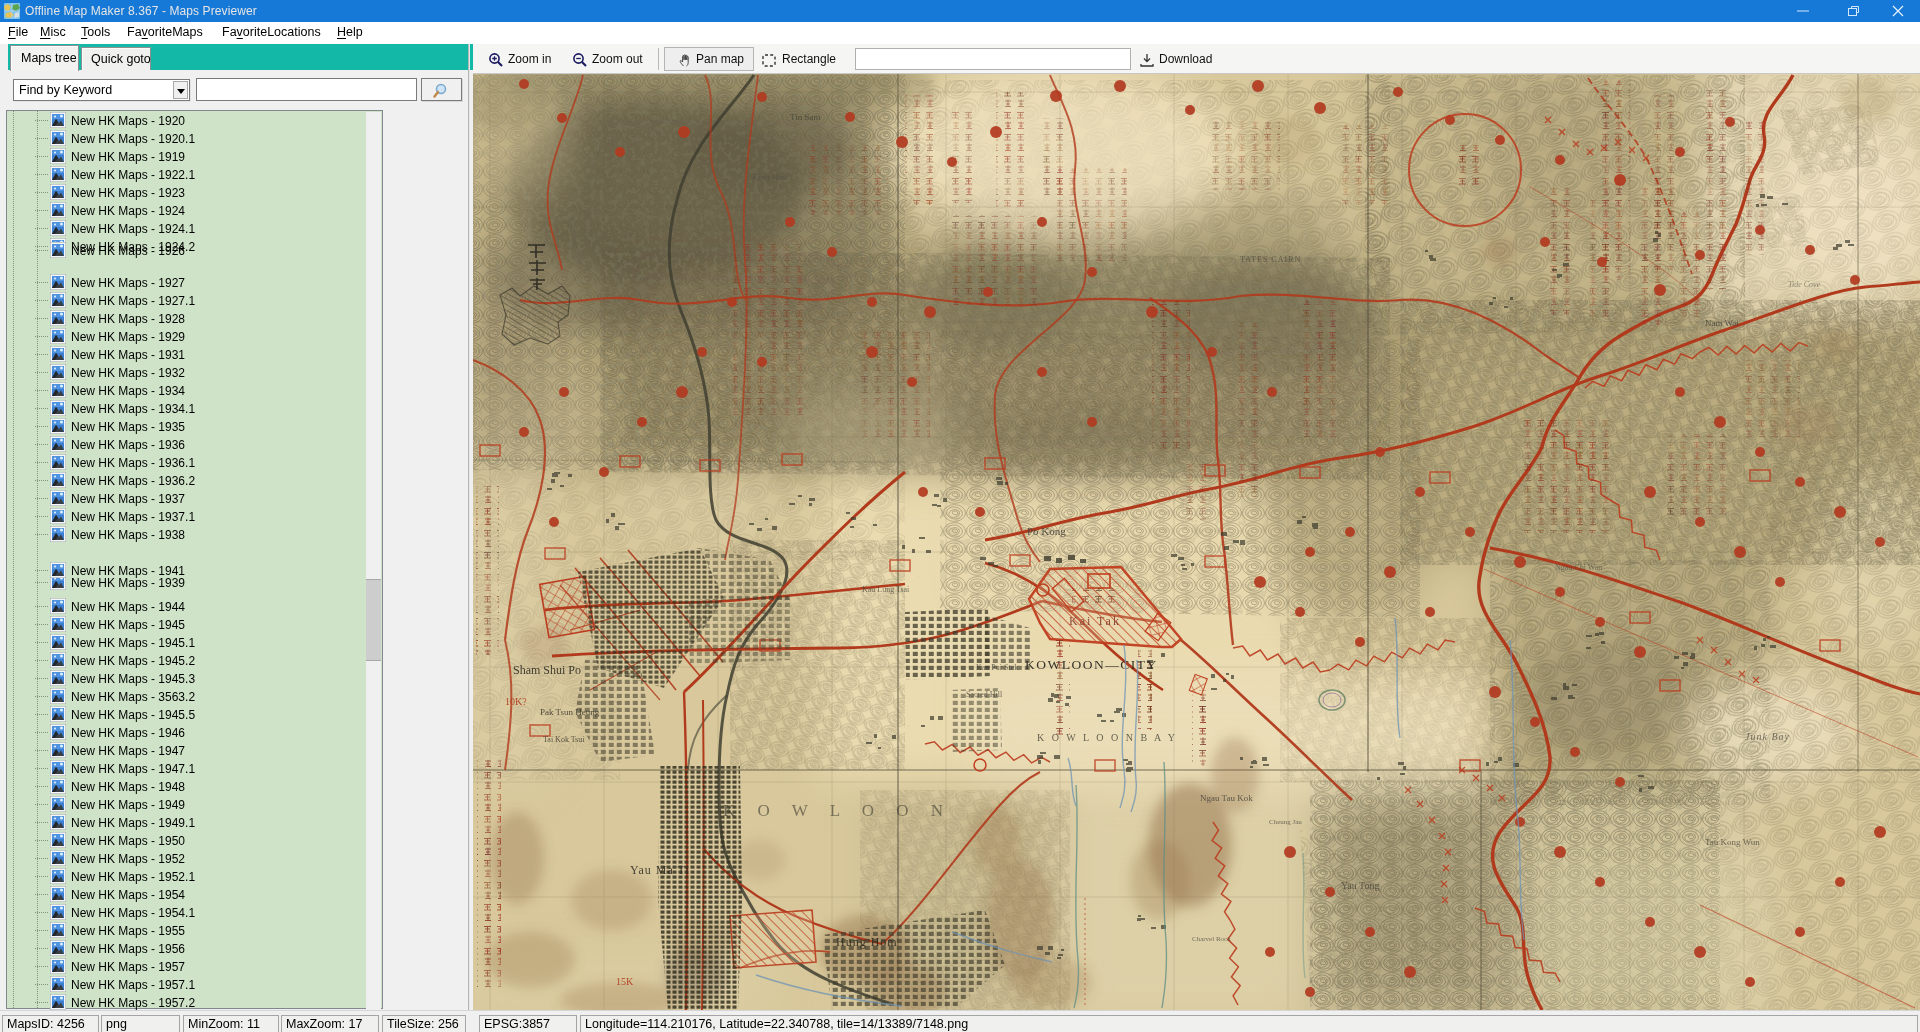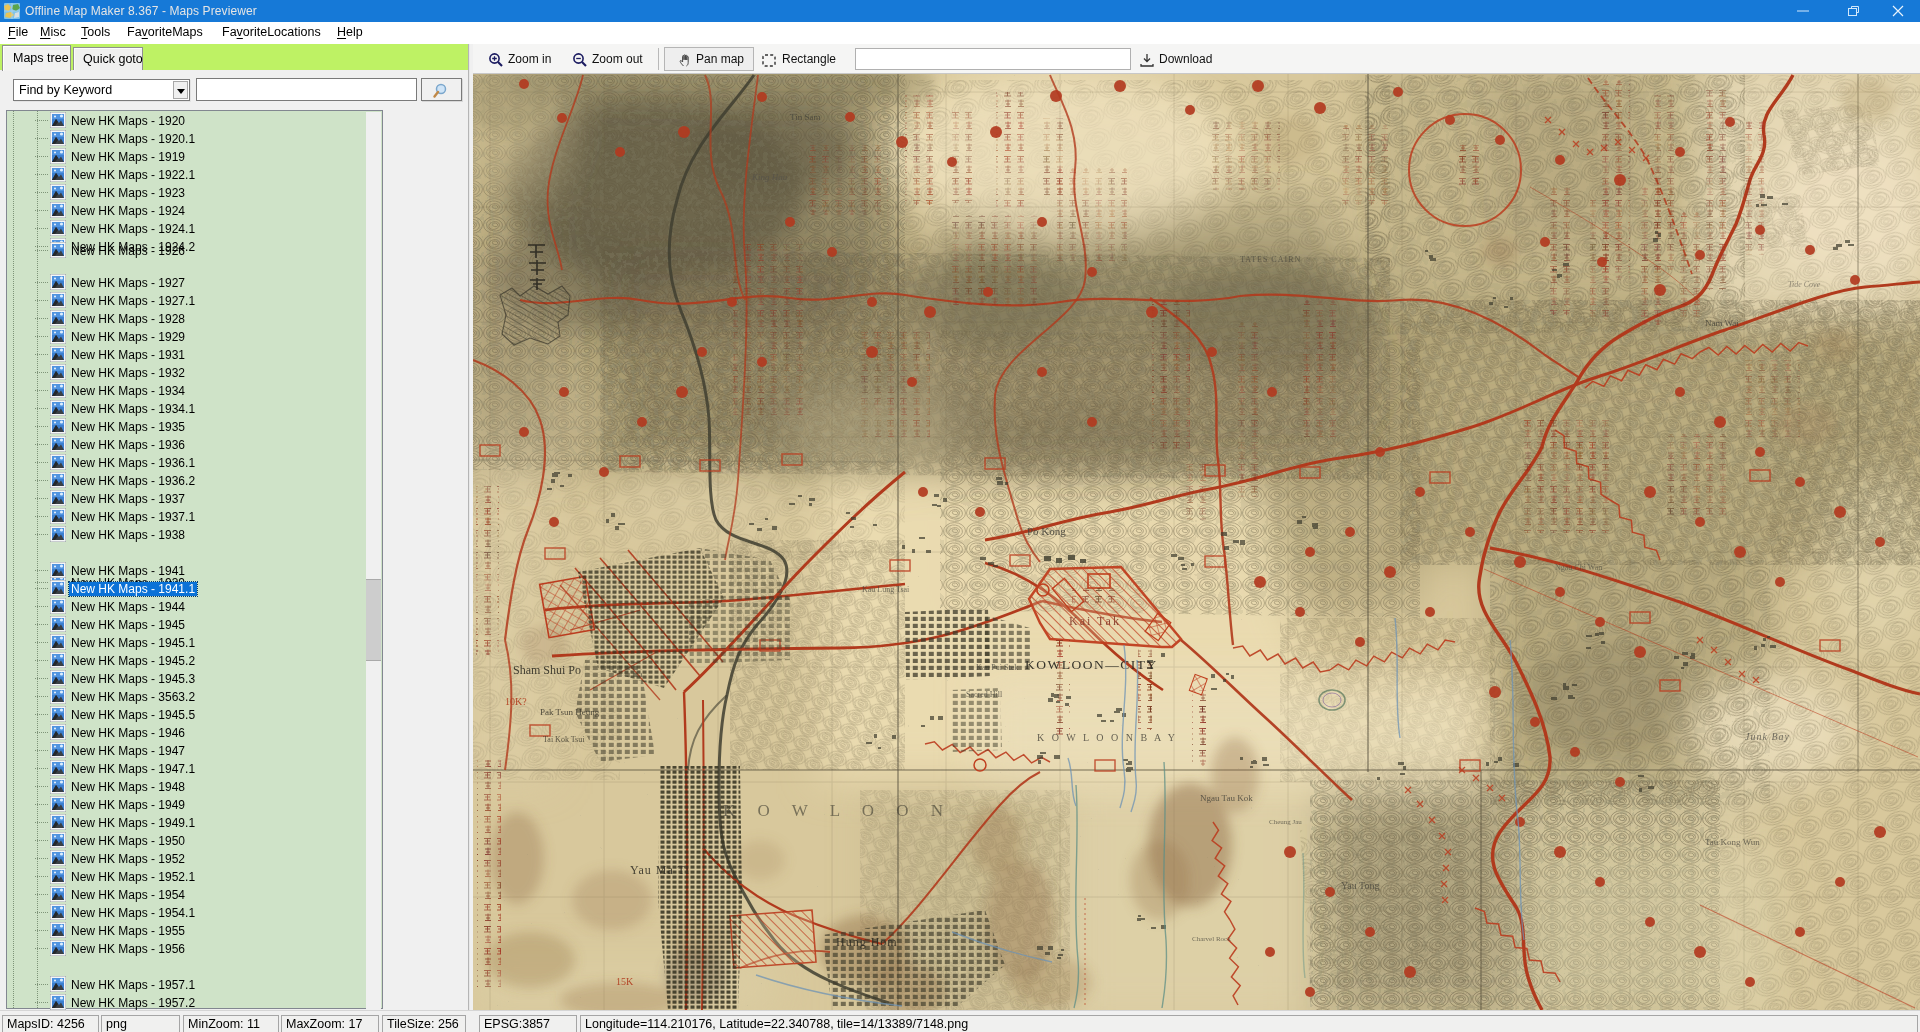--- a/index.html
+++ b/index.html
@@ -2,21 +2,21 @@
 <html><head><meta charset="utf-8"><style>
 *{margin:0;padding:0;box-sizing:border-box}
 html,body{width:1920px;height:1032px;overflow:hidden;font-family:"Liberation Sans",sans-serif;background:#f0f0f0}
 #titlebar{position:absolute;left:0;top:0;width:1920px;height:36px;background:#1679d7;color:#e5e5e5}
 #titlebar .ttl{position:absolute;left:25px;top:4px;font-size:12px;letter-spacing:.1px}
 #appico{position:absolute;left:4px;top:3px;width:16px;height:16px}
 .wbtn{position:absolute;top:0;height:22px;color:#cfe6fa}
 #menubar{position:absolute;left:0;top:22px;width:1920px;height:22px;background:#fff;font-size:12.5px;color:#000}
 #menubar span{position:absolute;top:3px}
 #menubar u{text-decoration:underline;text-underline-offset:2px}
-#tabstrip{position:absolute;left:0;top:44px;width:470px;height:26px;background:#bef264}
+#tabstrip{position:absolute;left:8px;top:44px;width:470px;height:26px;background:#14b8a6}
 .tab{position:absolute;font-size:12.5px;color:#000;background:#f0f0f0;white-space:nowrap}
 #tab1{left:2px;top:1px;width:69px;height:26px;border:1px solid #8f8f8f;border-bottom:none;z-index:2;background:#f2f2f1;box-shadow:inset 1px 1px 0 #fff}
 #tab1 span{position:absolute;left:10px;top:5px}
 #tab2{left:73px;top:3px;width:70px;height:23px;border:1px solid #8f8f8f;border-bottom:none;background:#f0f0ef;box-shadow:inset 1px 1px 0 #fcfcfc}
 #tab2 span{position:absolute;left:9px;top:4px}
 #findrow{position:absolute;left:0;top:70px;width:470px;height:40px;background:#f0f0f0}
 #combo{position:absolute;left:13px;top:9px;width:177px;height:22px;background:#fff;border:1px solid #7a7a7a;box-shadow:1px 1px 0 #e3e3e3}
 #combo .cv{position:absolute;left:5px;top:3px;font-size:12.5px;color:#000}
 #cbtn{position:absolute;right:1px;top:1px;width:15px;height:18px;background:#f0f0f0;border:1px solid #a8a8a8}
 #cbtn:after{content:"";position:absolute;left:3px;top:7px;border:4px solid transparent;border-top:5px solid #000}
@@ -286,27 +286,20 @@
         </svg>
         <span class="tl">New HK Maps - 1939</span>
       </div>
 <div class="trow" style="top:560px">
         <i class="hconn"></i>
         <svg class="ti" width="16" height="16">
           <use href="#ticon"></use>
         </svg>
         <span class="tl">New HK Maps - 1941</span>
       </div>
-<div class="trow sel" style="top:578px">
-        <i class="hconn"></i>
-        <svg class="ti" width="16" height="16">
-          <use href="#ticon"></use>
-        </svg>
-        <span class="tl">New HK Maps - 1941.1</span>
-      </div>
 <div class="trow" style="top:596px">
         <i class="hconn"></i>
         <svg class="ti" width="16" height="16">
           <use href="#ticon"></use>
         </svg>
         <span class="tl">New HK Maps - 1944</span>
       </div>
 <div class="trow" style="top:614px">
         <i class="hconn"></i>
         <svg class="ti" width="16" height="16">
@@ -432,20 +425,27 @@
           <use href="#ticon"></use>
         </svg>
         <span class="tl">New HK Maps - 1955</span>
       </div>
 <div class="trow" style="top:938px">
         <i class="hconn"></i>
         <svg class="ti" width="16" height="16">
           <use href="#ticon"></use>
         </svg>
         <span class="tl">New HK Maps - 1956</span>
+      </div>
+<div class="trow" style="top:956px">
+        <i class="hconn"></i>
+        <svg class="ti" width="16" height="16">
+          <use href="#ticon"></use>
+        </svg>
+        <span class="tl">New HK Maps - 1957</span>
       </div>
 <div class="trow" style="top:974px">
         <i class="hconn"></i>
         <svg class="ti" width="16" height="16">
           <use href="#ticon"></use>
         </svg>
         <span class="tl">New HK Maps - 1957.1</span>
       </div>
 <div class="trow" style="top:992px">
         <i class="hconn"></i>

